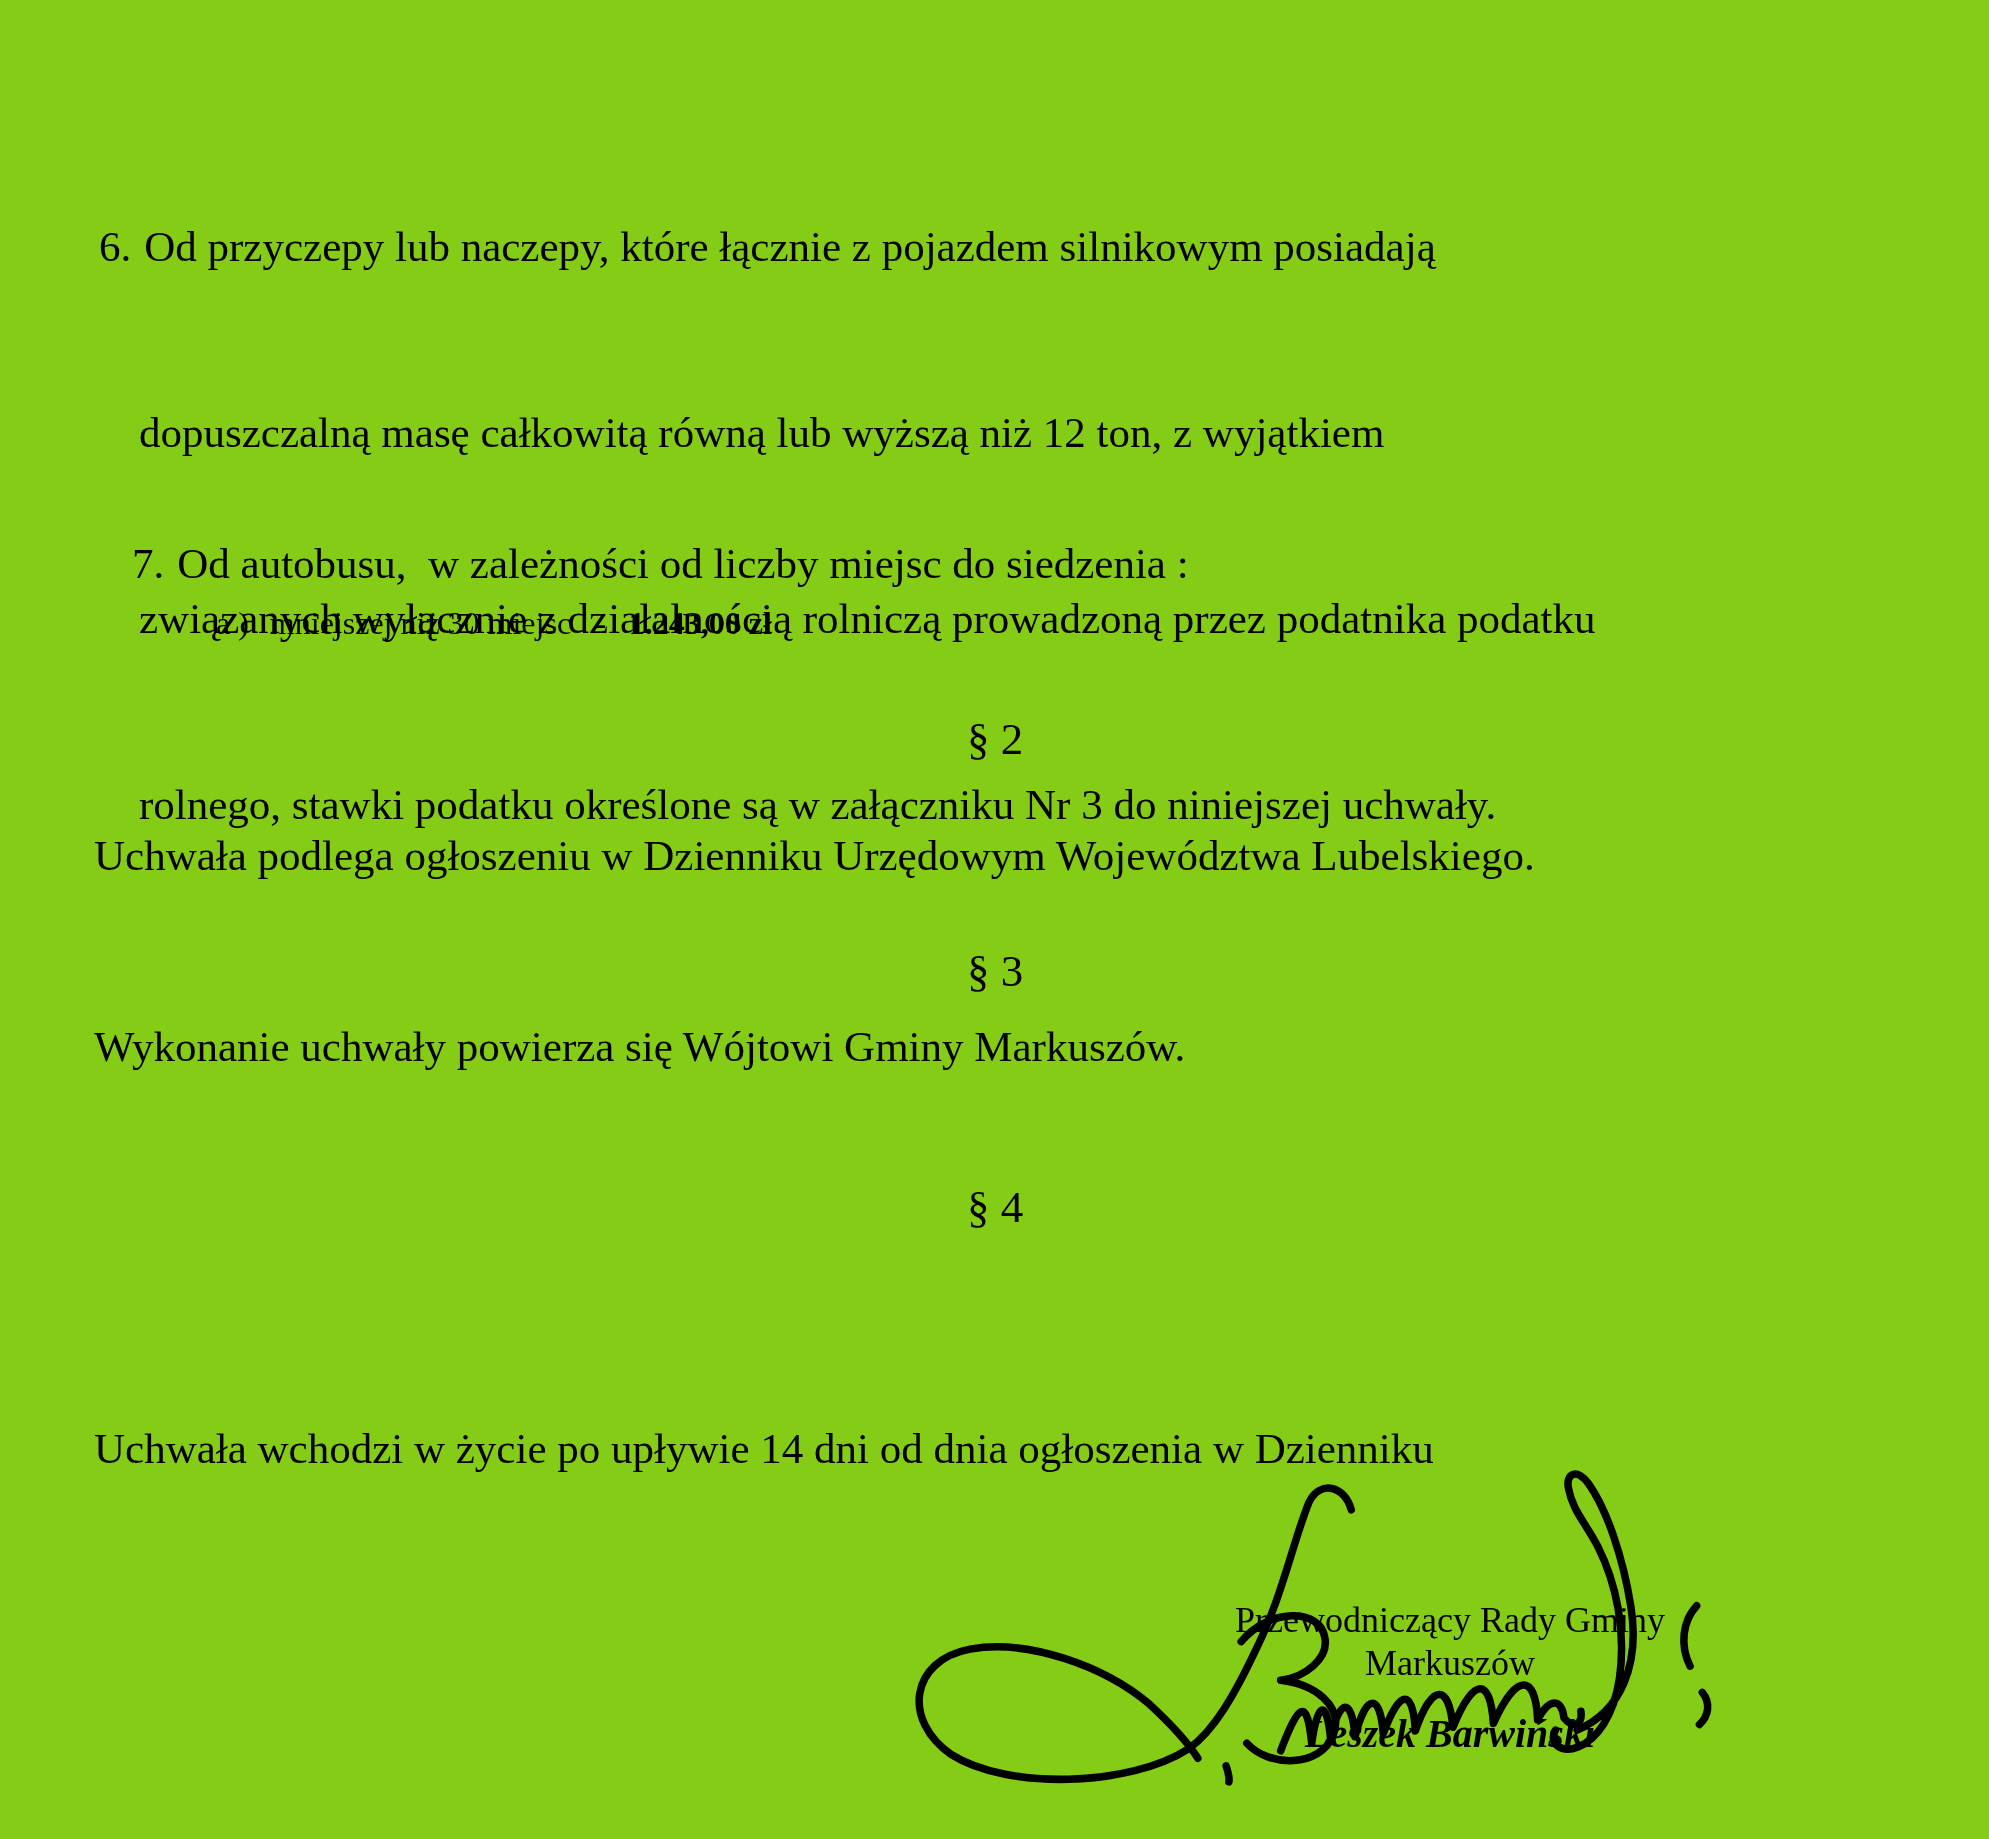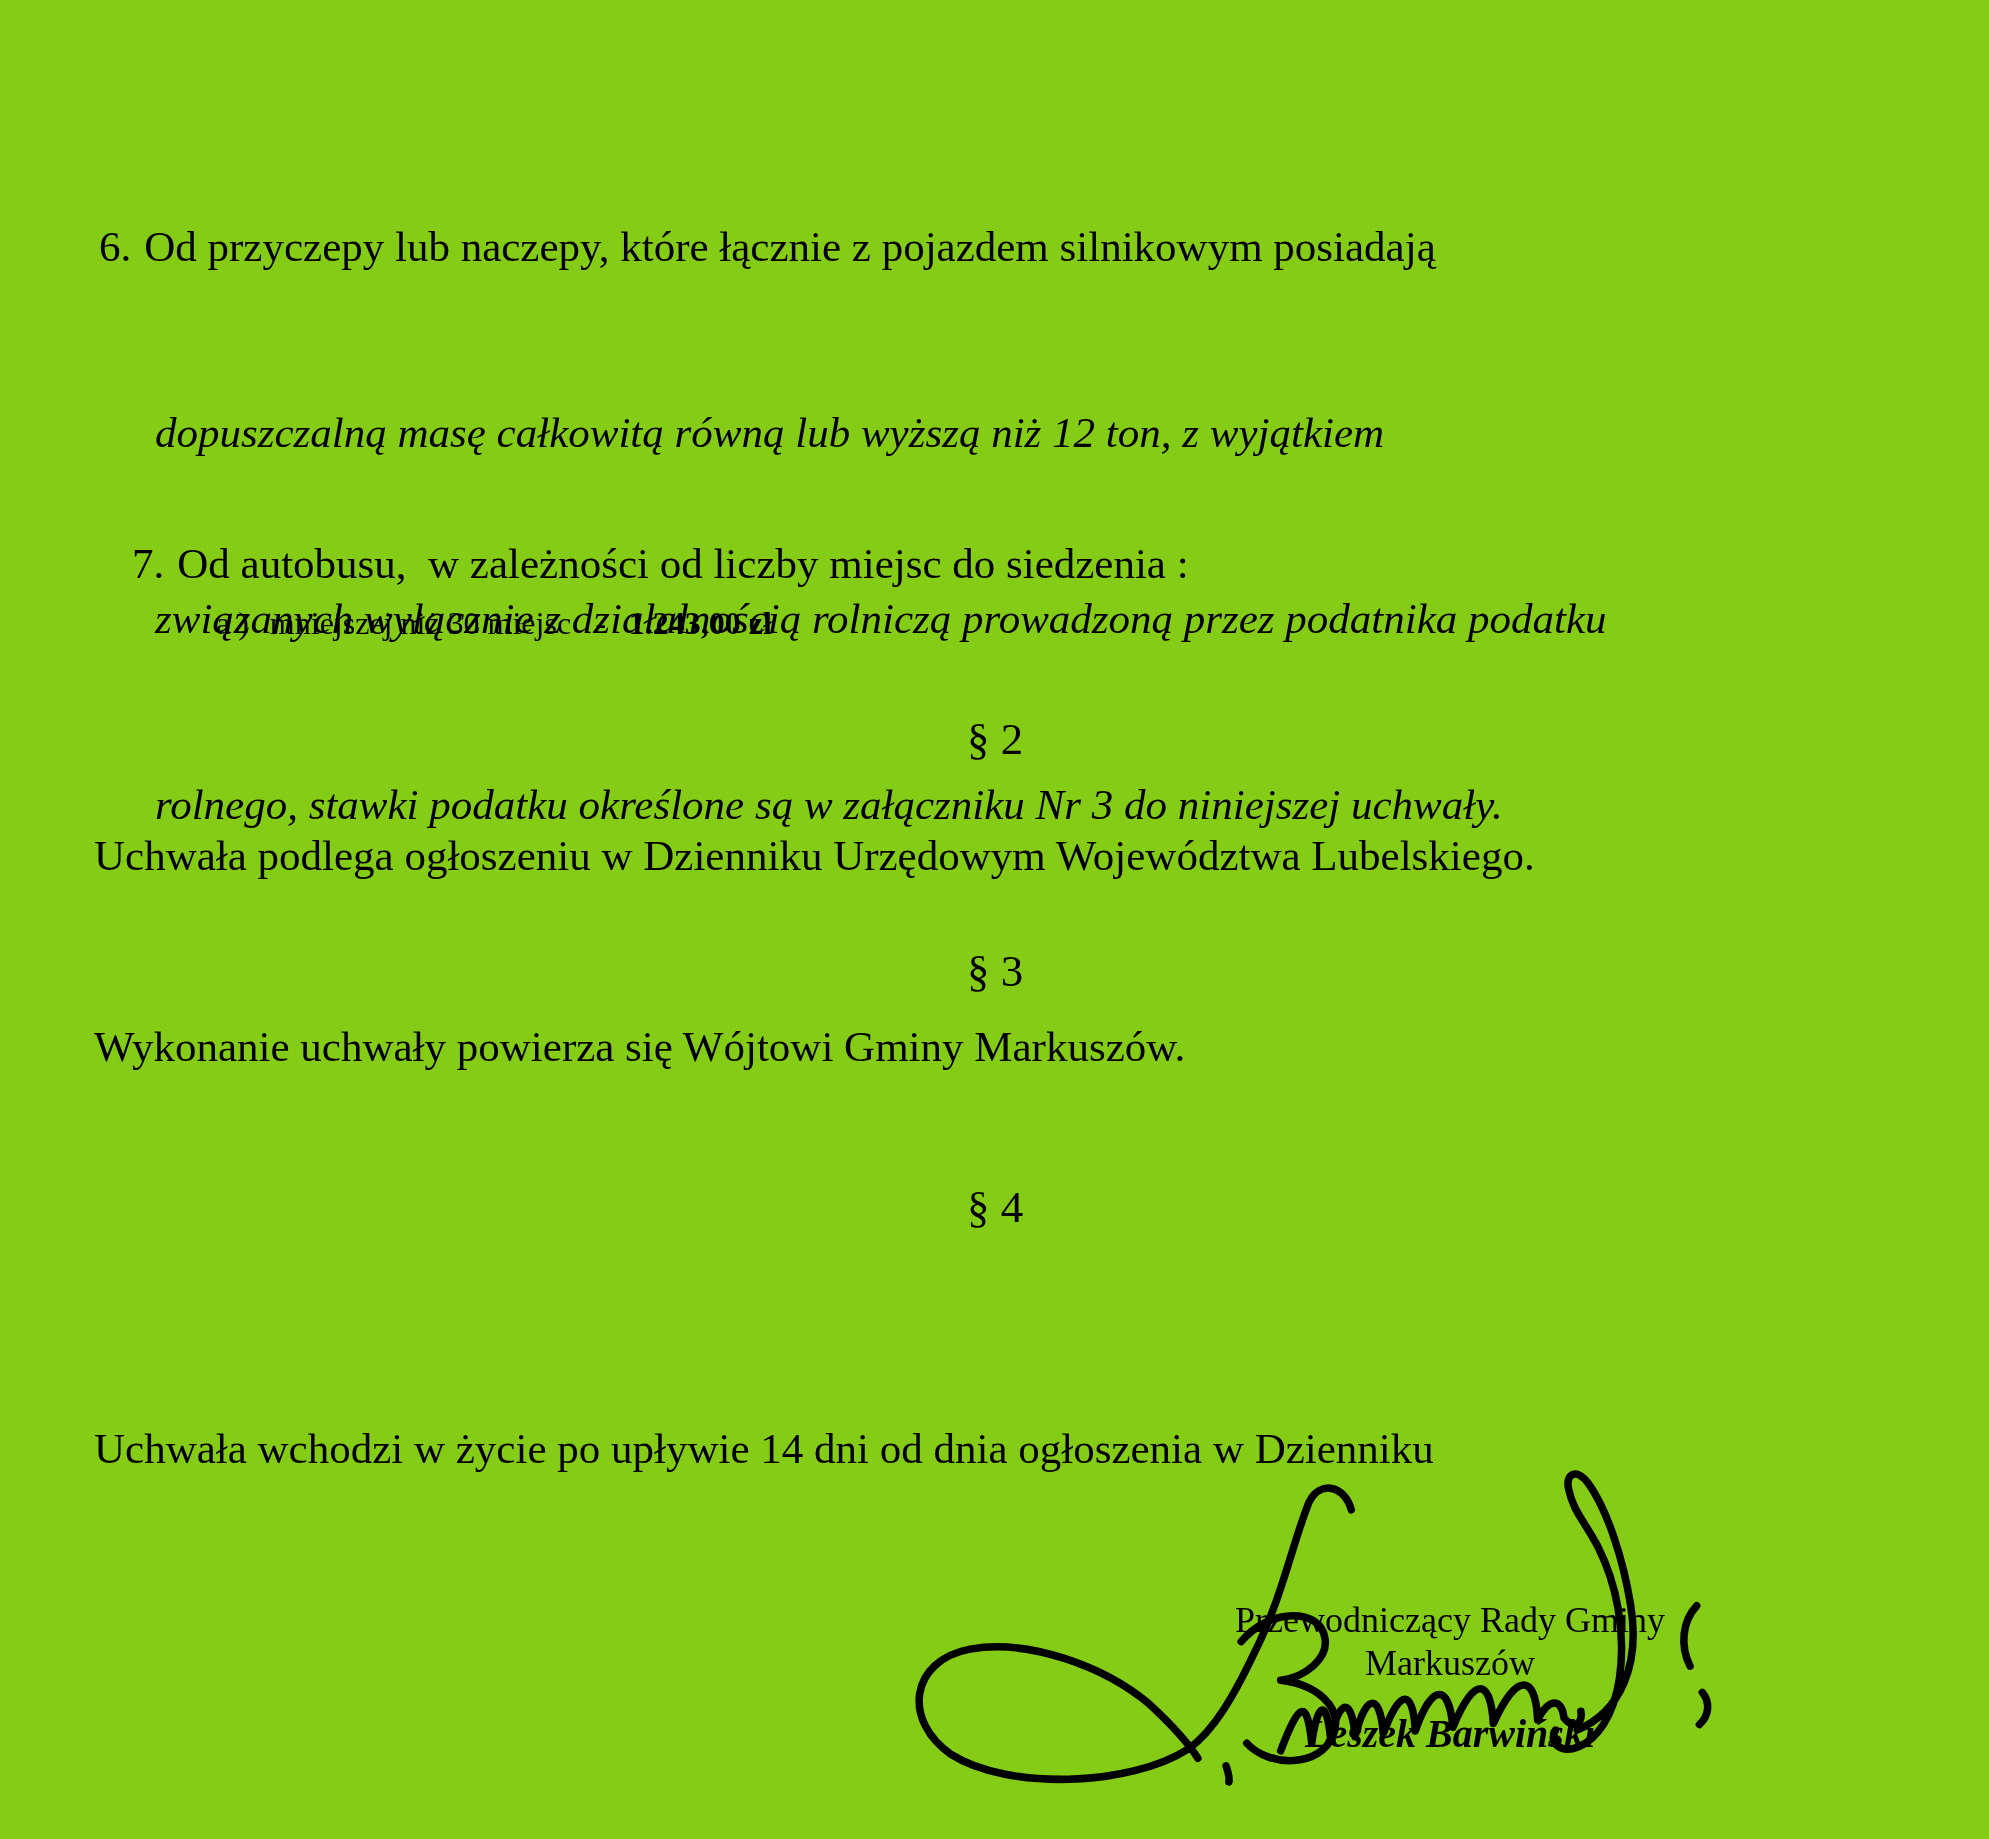--- a/index.html
+++ b/index.html
@@ -7,21 +7,21 @@
     position:relative;
     width:1990px;
     height:1840px;
     background:#84cc16;
     font-family:"Liberation Serif", serif;
     color:#000;
     overflow:hidden;
   }
   .blk{position:absolute;font-size:43px;line-height:62px;white-space:pre-wrap;}
   .hang-num{display:inline-block;}
-  .cont{margin-left:56px;font-style:italic;}
+  .cont{margin-left:40px;}
   .item7-num{margin-right:13px;}
   .sub-line{position:absolute;font-size:32px;line-height:56px;white-space:pre-wrap;}
   .sub-label{margin-right:21px;}
   .dash-a{margin:0 22.6px 0 24.5px;}
   .dash-b{margin:0 21px 0 41px;}
   .rate{font-weight:bold;}
   .section-mark{position:absolute;left:0;width:1990px;text-align:center;font-size:45px;line-height:53px;}
   .sig-title{
     position:absolute;left:1205px;top:1599px;width:490px;
     text-align:center;font-size:36px;line-height:43px;

